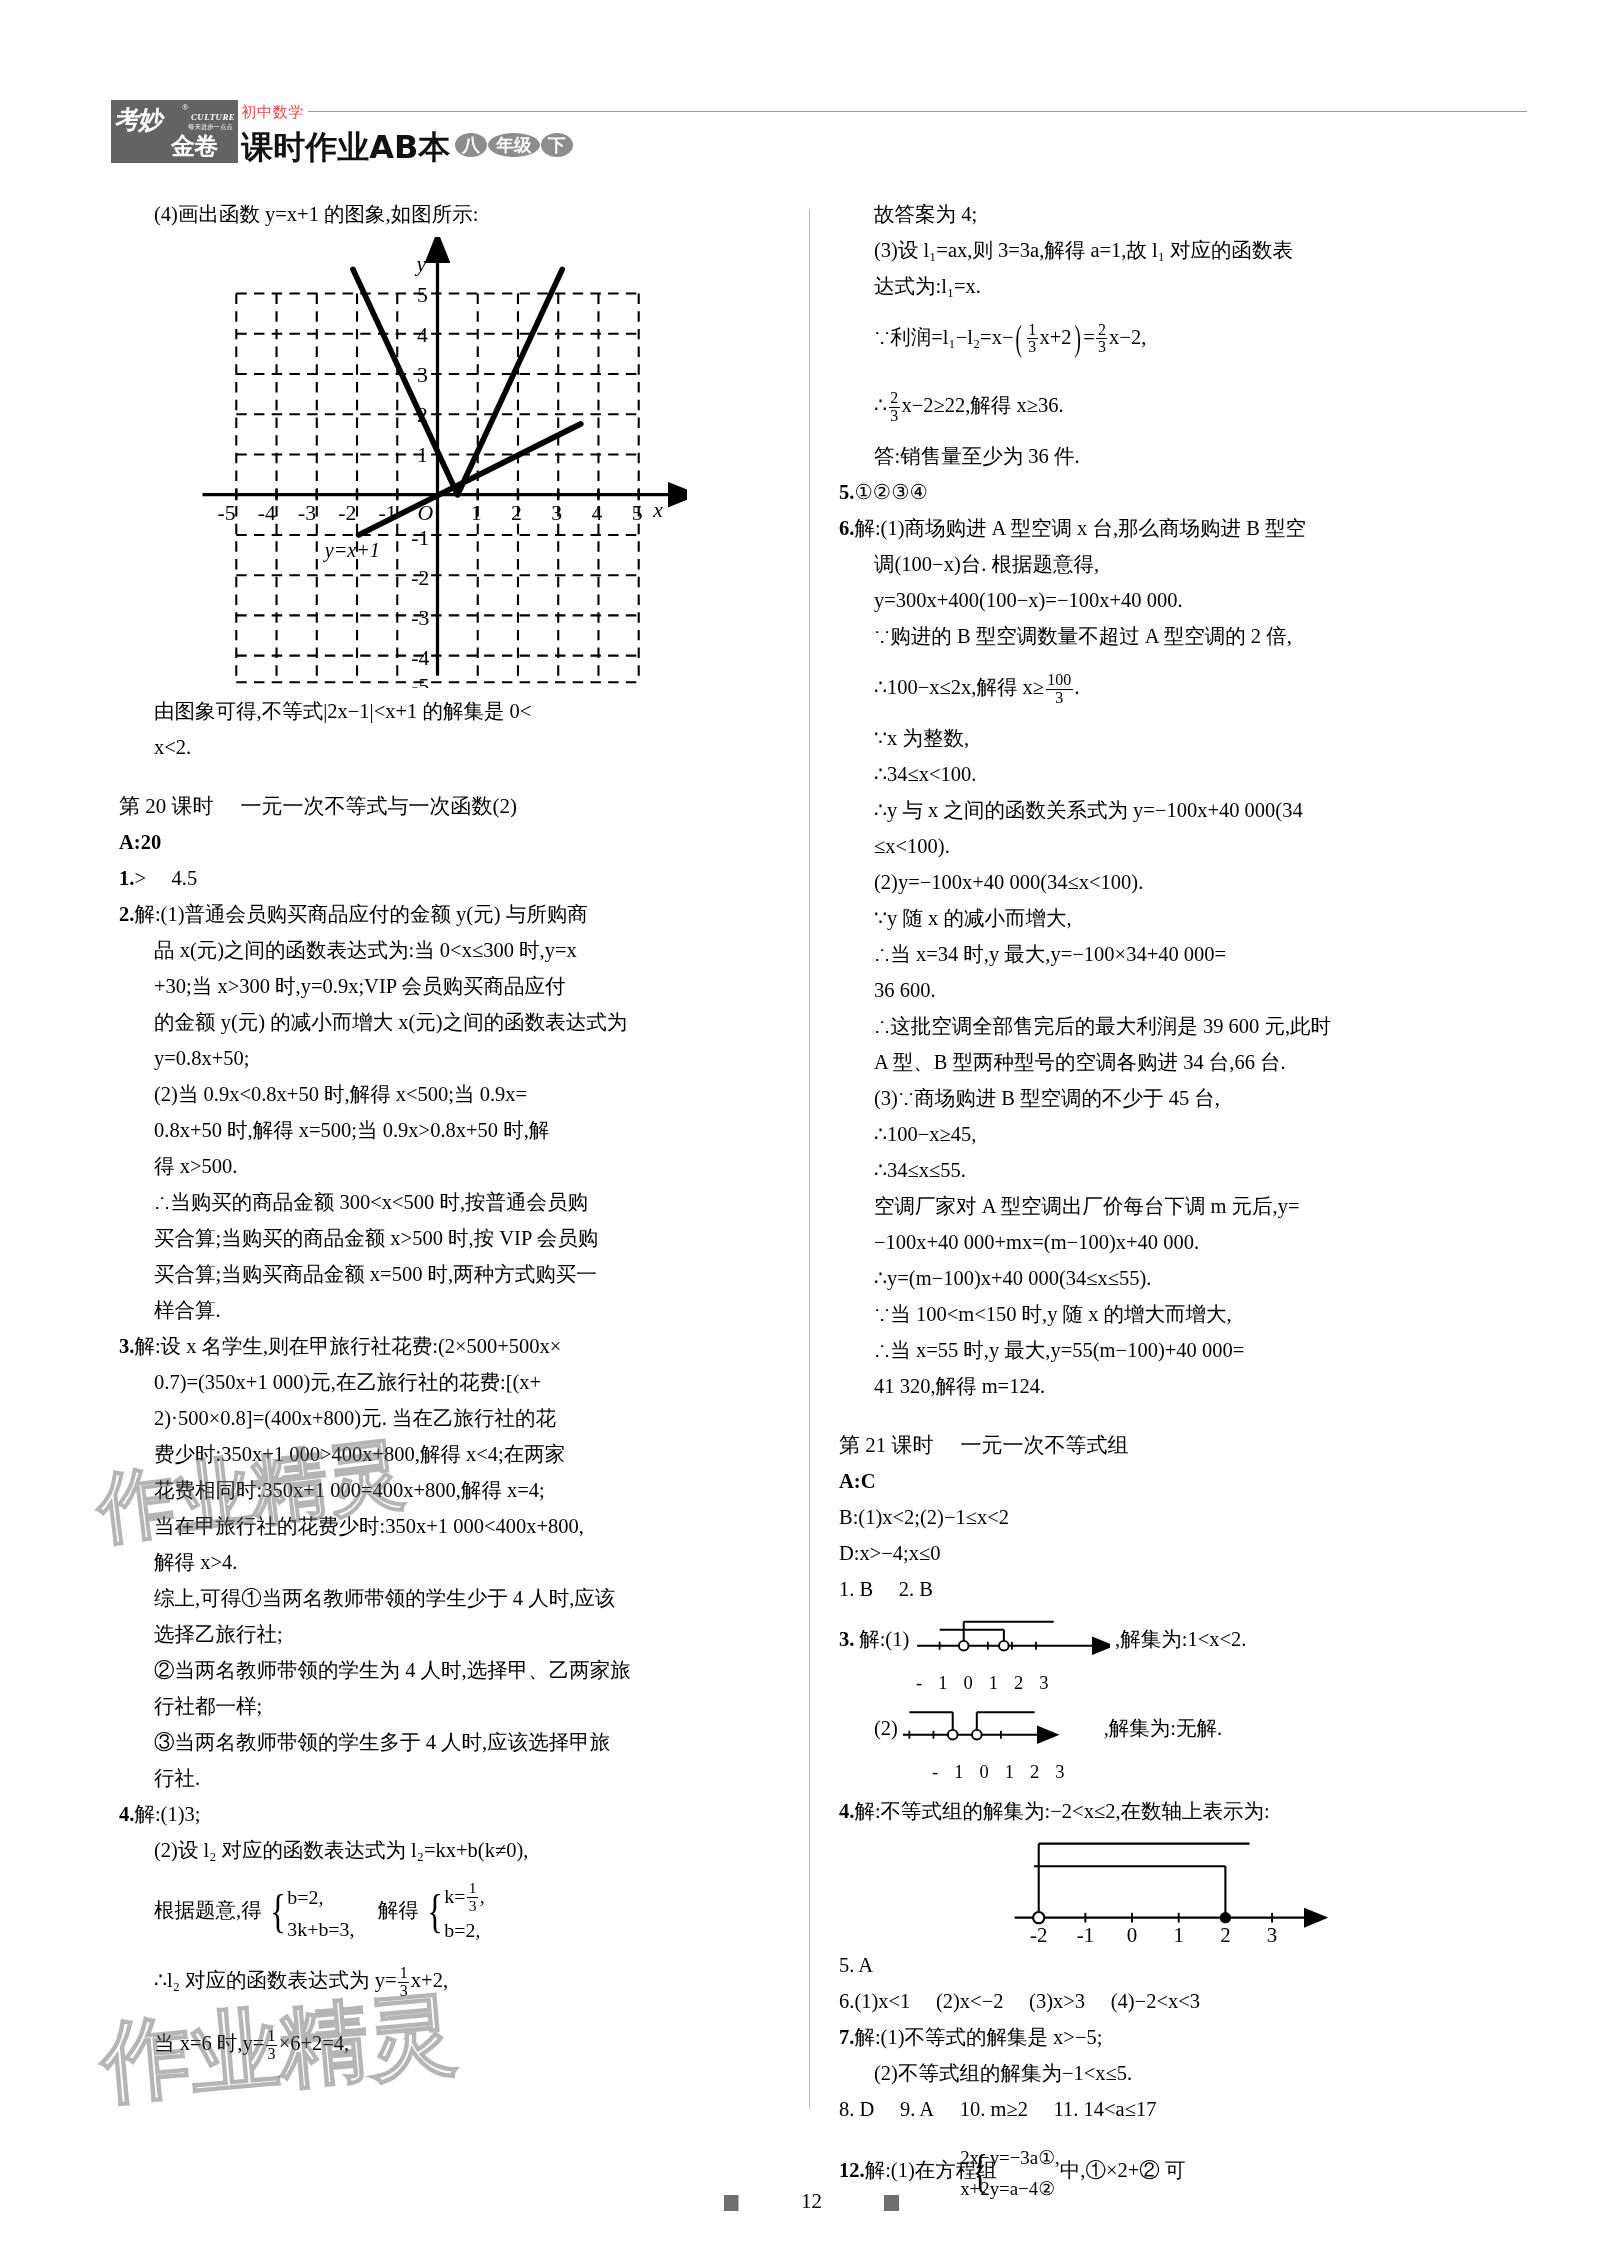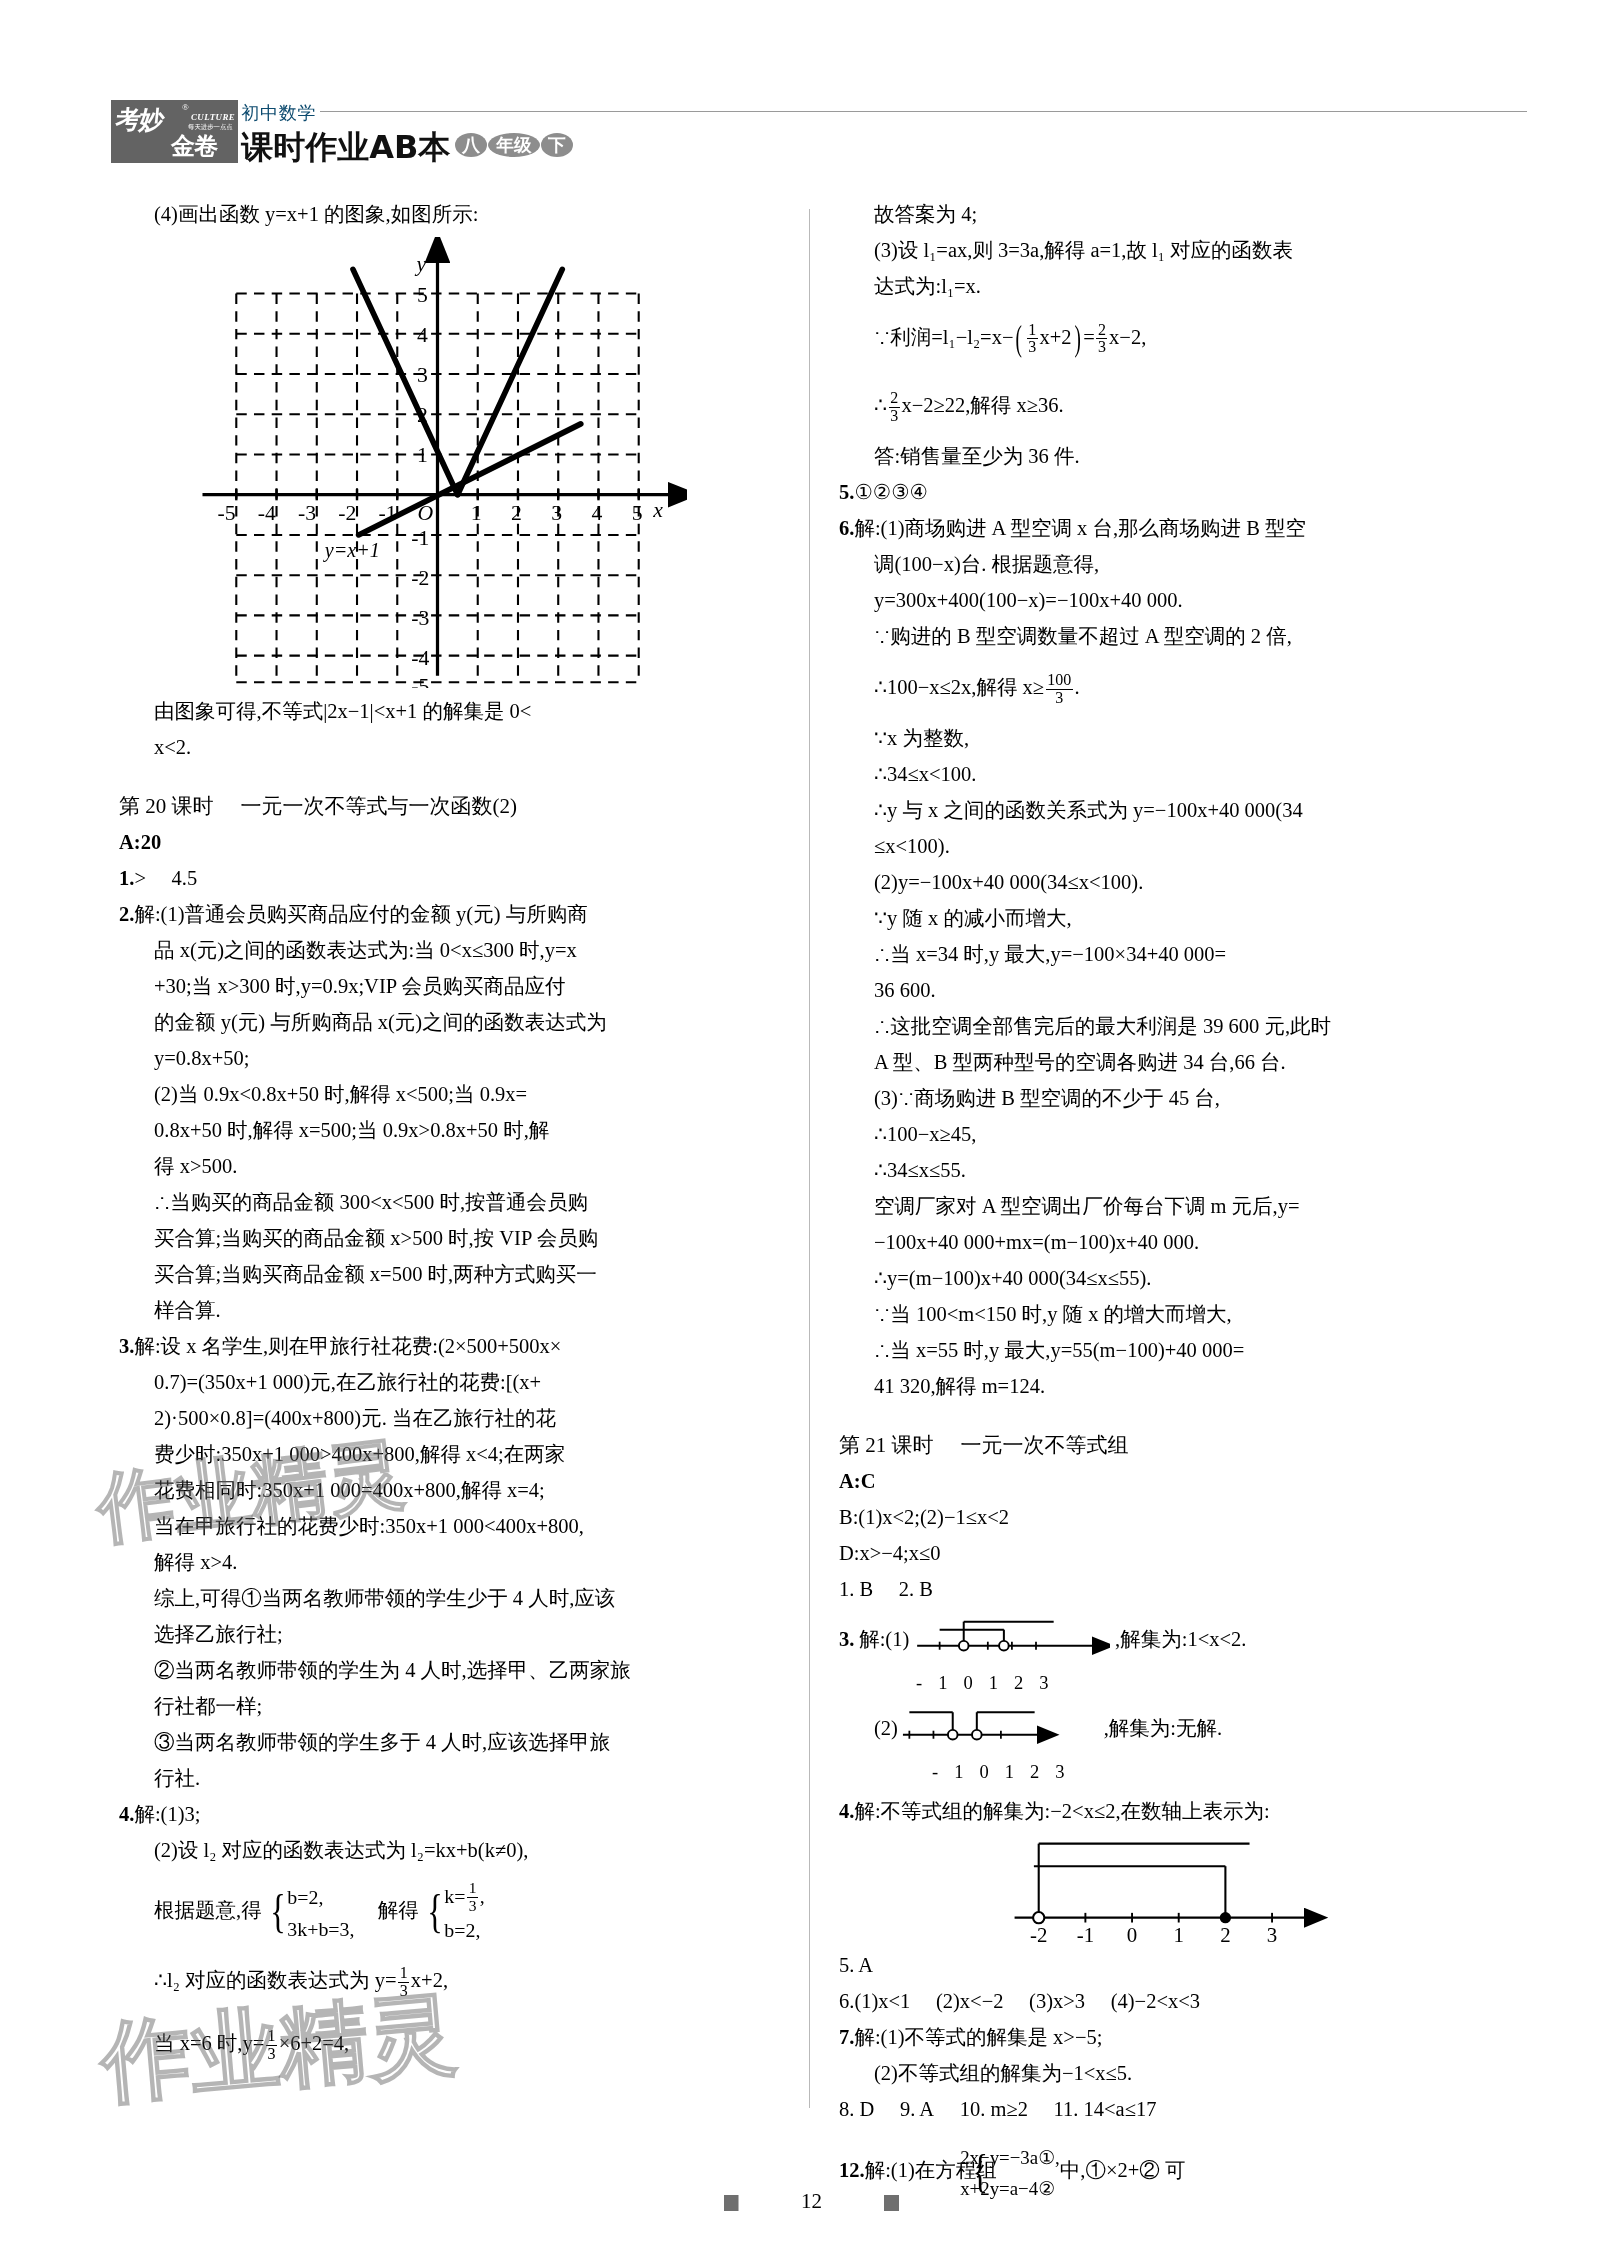--- a/index.html
+++ b/index.html
@@ -76,22 +76,22 @@
     flex-direction: column;
     margin-left: 3.2px;
     flex: 1 1 auto;
   }
   .hdr-line1 {
     display: flex;
     align-items: center;
     height: 27px;
   }
   .hdr-subject {
-    font-size: 18px;
-    color: #0c4a6e;
+    font-size: 15px;
+    color: #ef4444;
     letter-spacing: 0.8px;
     white-space: nowrap;
   }
   .hdr-rule {
     flex: 1 1 auto;
     height: 0.8px;
     background: #9a9a9a;
     margin-left: 3.2px;
     margin-bottom: 1.6px;
   }
@@ -362,21 +362,21 @@
 
   <p class="p hang">
     <span class="num">1.</span><span>&gt;  4.5</span>
   </p>
 
   <p class="p hang">
     <span class="num">2.</span><span>解:(1)普通会员购买商品应付的金额 y(元) 与所购商</span>
   </p>
   <p class="p hang2">品 x(元)之间的函数表达式为:当 0&lt;x≤300 时,y=x</p>
   <p class="p hang2">+30;当 x&gt;300 时,y=0.9x;VIP 会员购买商品应付</p>
-  <p class="p hang2">的金额 y(元) 与所购商品 x(元)之间的函数表达式为</p>
+  <p class="p hang2">的金额 y(元) 的减小而增大 x(元)之间的函数表达式为</p>
   <p class="p hang2">y=0.8x+50;</p>
   <p class="p hang2">(2)当 0.9x&lt;0.8x+50 时,解得 x&lt;500;当 0.9x=</p>
   <p class="p hang2">0.8x+50 时,解得 x=500;当 0.9x&gt;0.8x+50 时,解</p>
   <p class="p hang2">得 x&gt;500.</p>
   <p class="p hang2">∴当购买的商品金额 300&lt;x&lt;500 时,按普通会员购</p>
   <p class="p hang2">买合算;当购买的商品金额 x&gt;500 时,按 VIP 会员购</p>
   <p class="p hang2">买合算;当购买商品金额 x=500 时,两种方式购买一</p>
   <p class="p hang2">样合算.</p>
 
   <p class="p hang">

